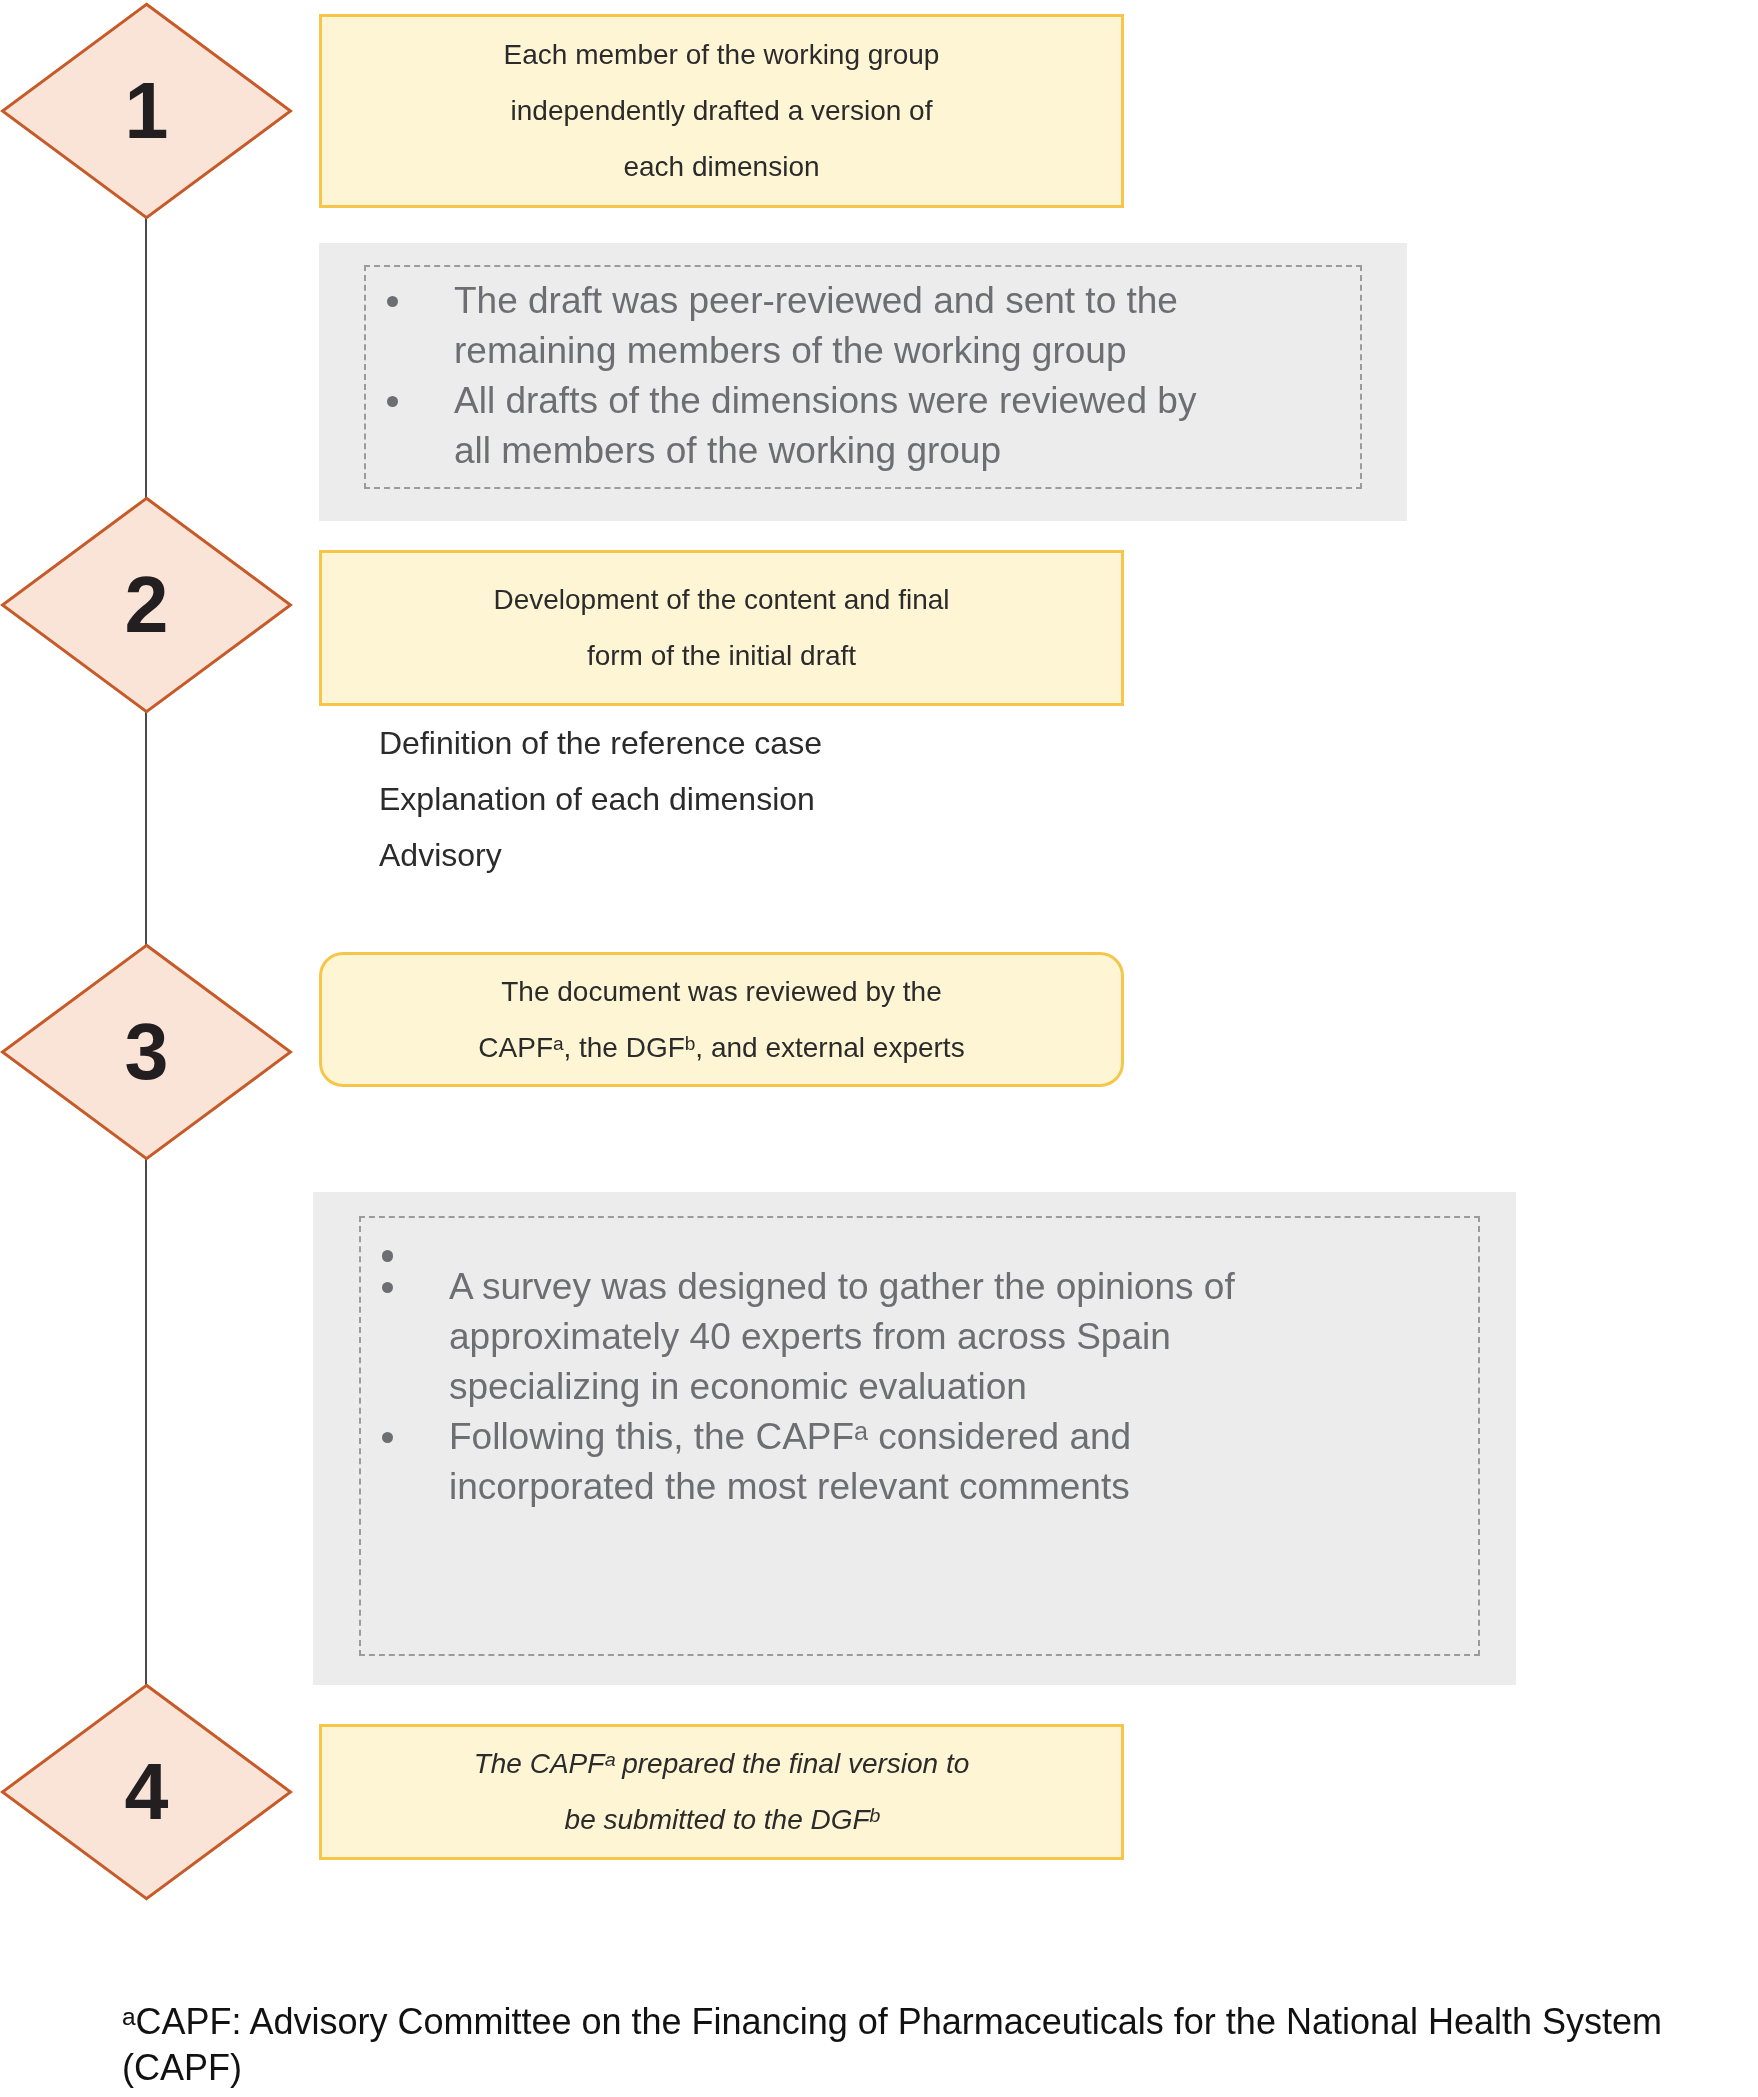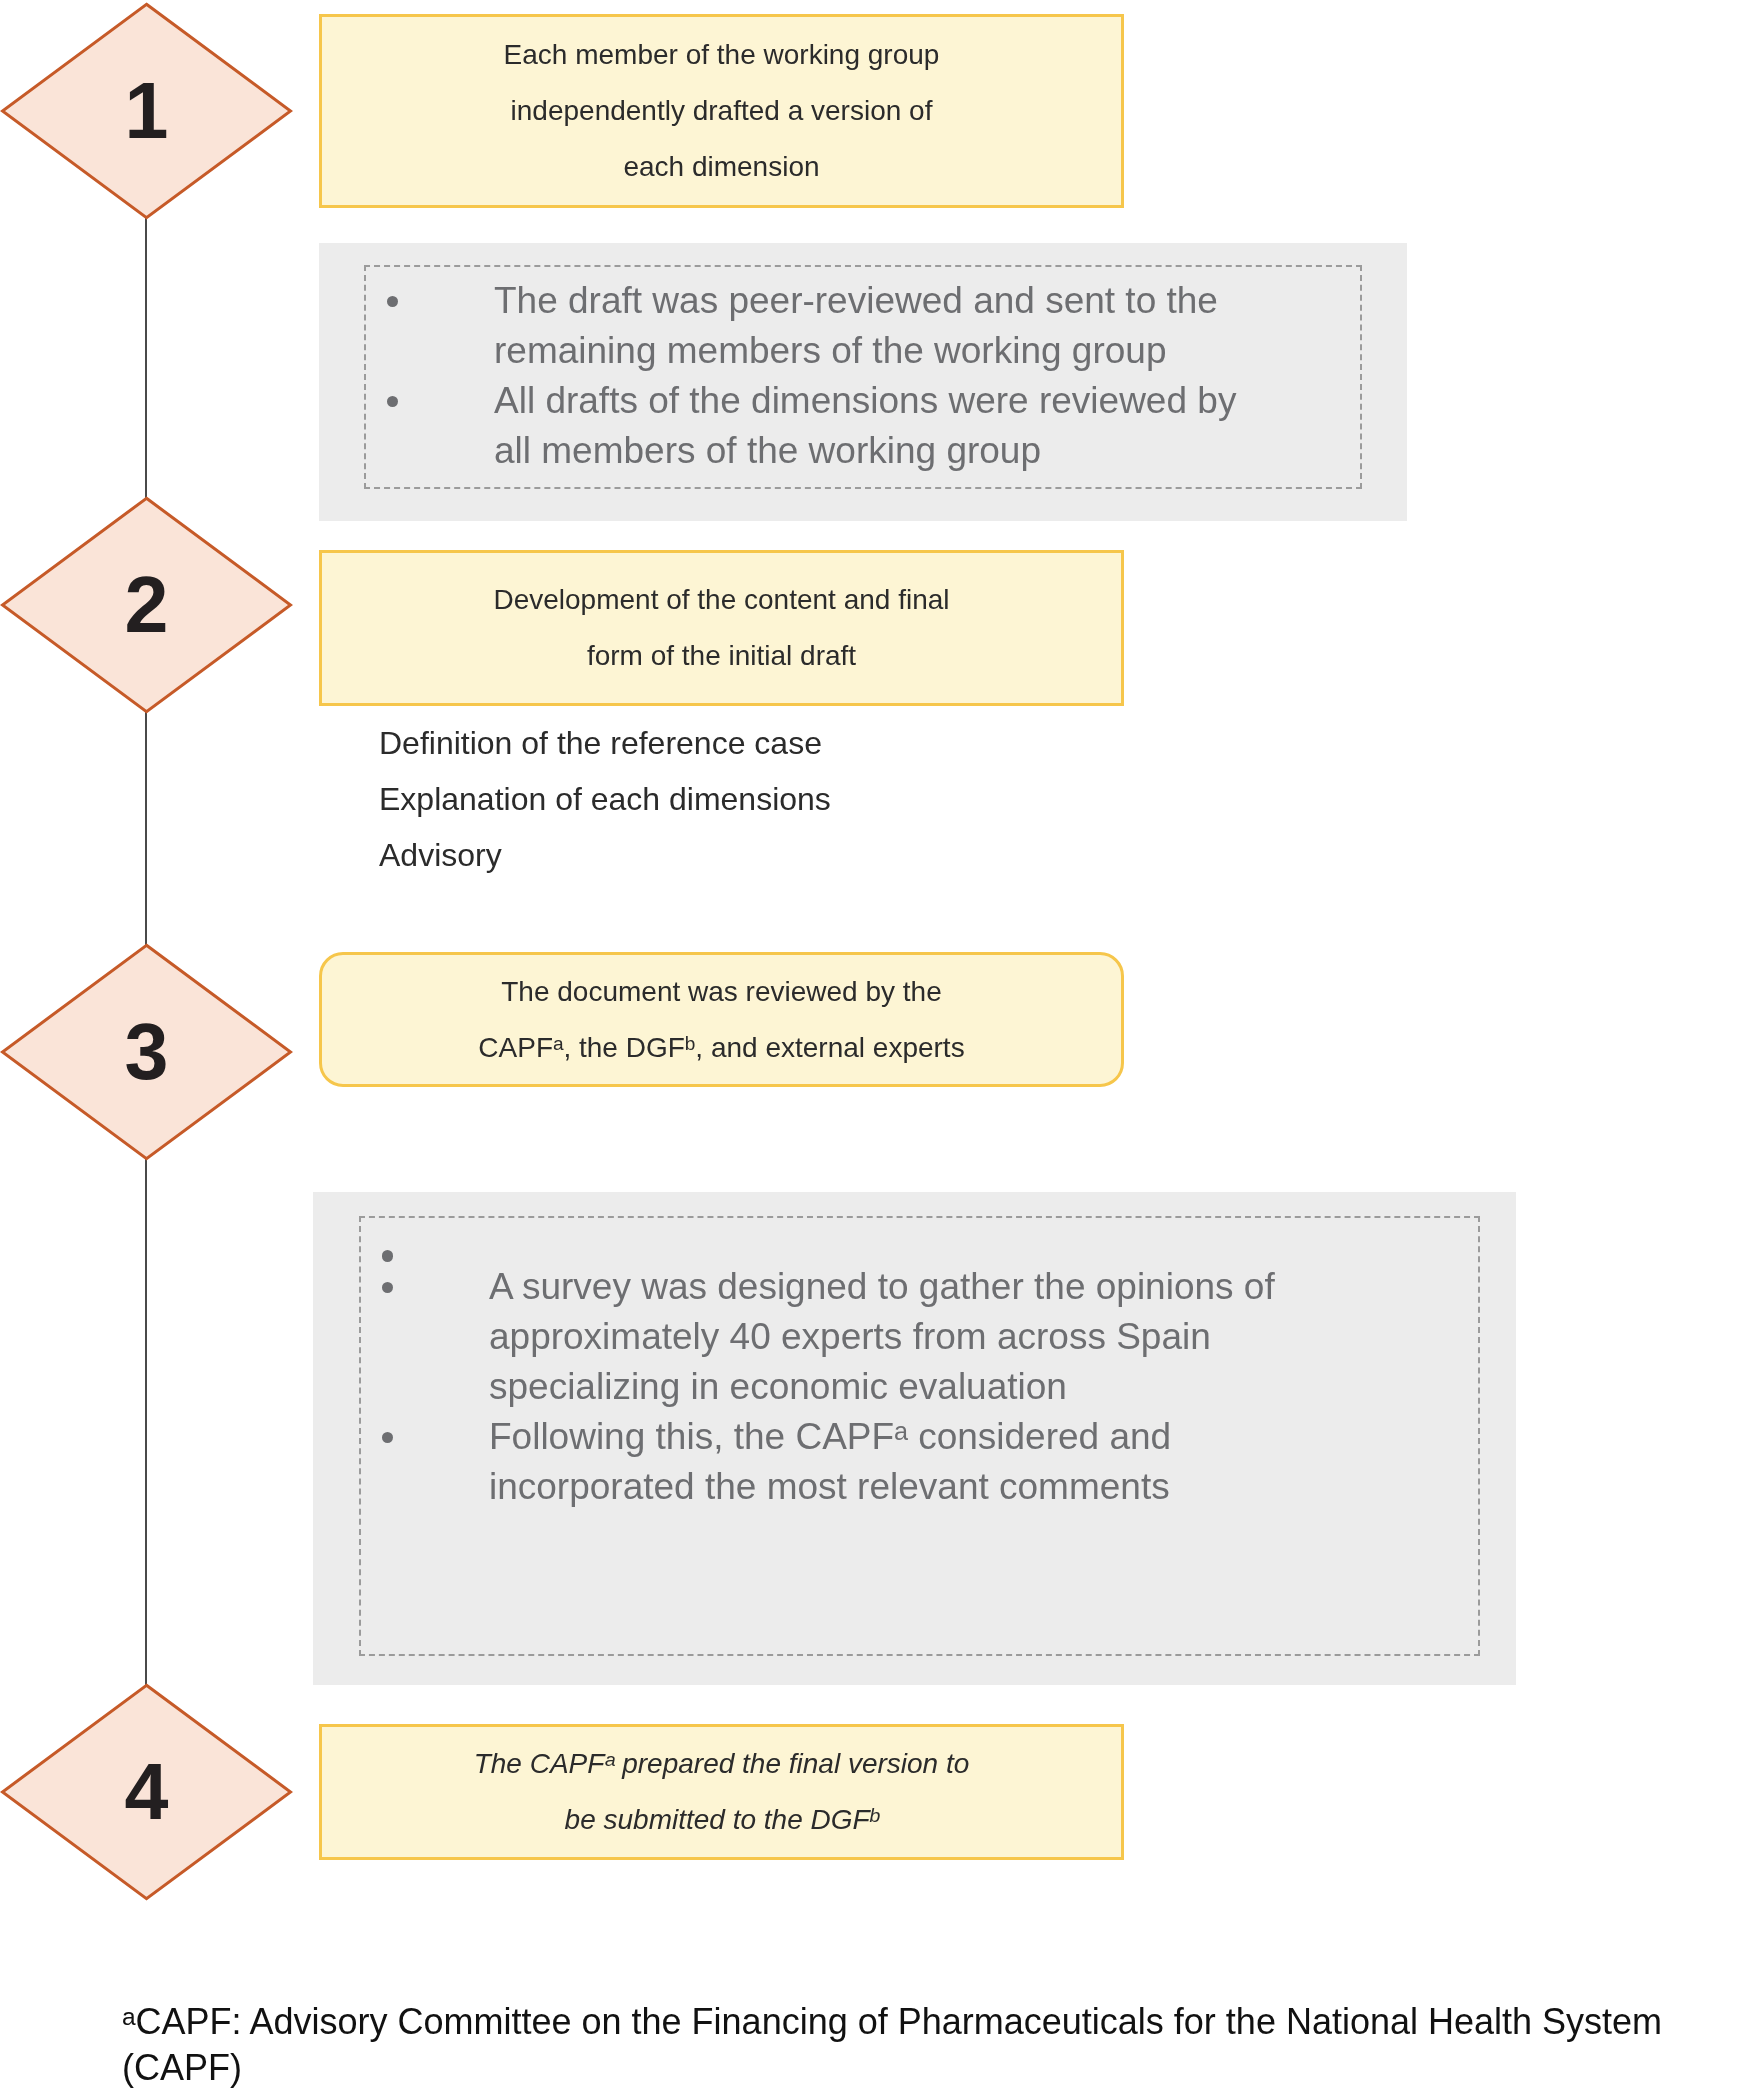--- a/index.html
+++ b/index.html
@@ -21,21 +21,21 @@
   }
   .ybox{
     position:absolute;left:319px;width:805px;box-sizing:border-box;
     background:var(--box_fill);border:3.8px solid var(--box_border);
     display:flex;align-items:center;justify-content:center;text-align:center;
     font-size:28px;line-height:56px;color:var(--text_dark);white-space:pre-line;
   }
   .gpanel{position:absolute;background:var(--panel_fill);}
   .dashed{position:absolute;border:2.3px dashed var(--dash_border);box-sizing:border-box;}
   ul.blist{list-style:none;margin:0;padding:0;}
-  .blist li{display:flex;align-items:flex-start;gap:40px;}
+  .blist li{display:flex;align-items:flex-start;}
   .dot{
     flex:0 0 auto;width:11.4px;height:11.4px;border-radius:50%;
     background:var(--bullet_text);margin:20px 0 0 20.6px;
   }
   .btxt{
     margin-left:56px;font-size:37px;line-height:50px;
     color:var(--bullet_text);white-space:pre-line;
   }
   #dashed-1 ul.blist{padding-top:9.1px;}
   #dashed-2 ul.blist{padding-top:12.2px;}
@@ -89,21 +89,21 @@
     </svg>
   </div>
   <div class="dnum" style="top:496px;">2</div>
   <div class="ybox" style="top:550px;height:156px;">
     <span>Development of the content and final
 form of the initial draft</span>
   </div>
 
   <div class="slist">
     <div>Definition of the reference case</div>
-    <div>Explanation of each dimensions</div>
+    <div>Explanation of each dimension</div>
     <div>Advisory</div>
   </div>
 
   <div class="diamond" style="top:943px;">
     <svg width="293" height="218" viewBox="0 0 384 286">
       <polygon points="192,3 381,143 192,283 3,143"></polygon>
     </svg>
   </div>
   <div class="dnum" style="top:943px;">3</div>
   <div class="ybox" style="top:952px;height:135px;border-radius:24px;">

